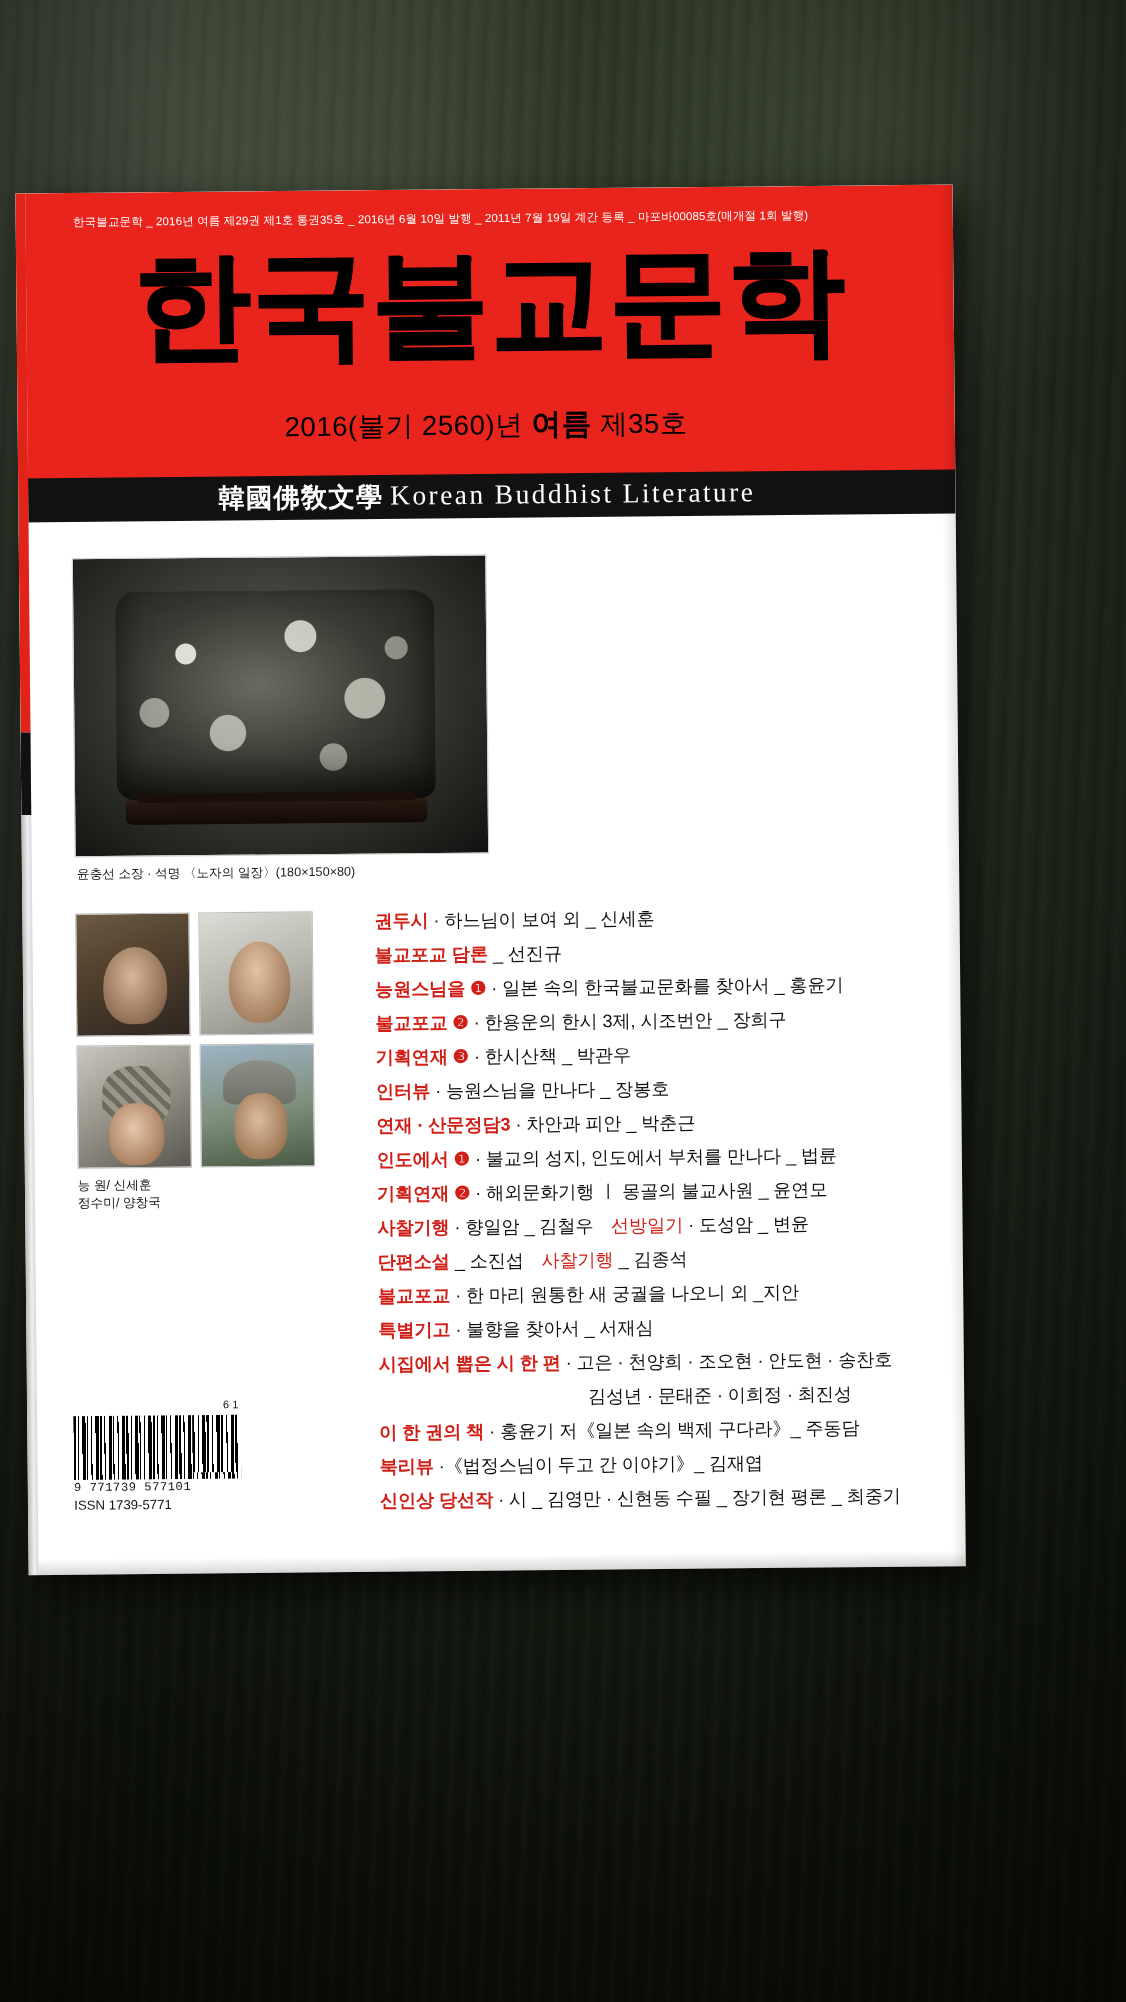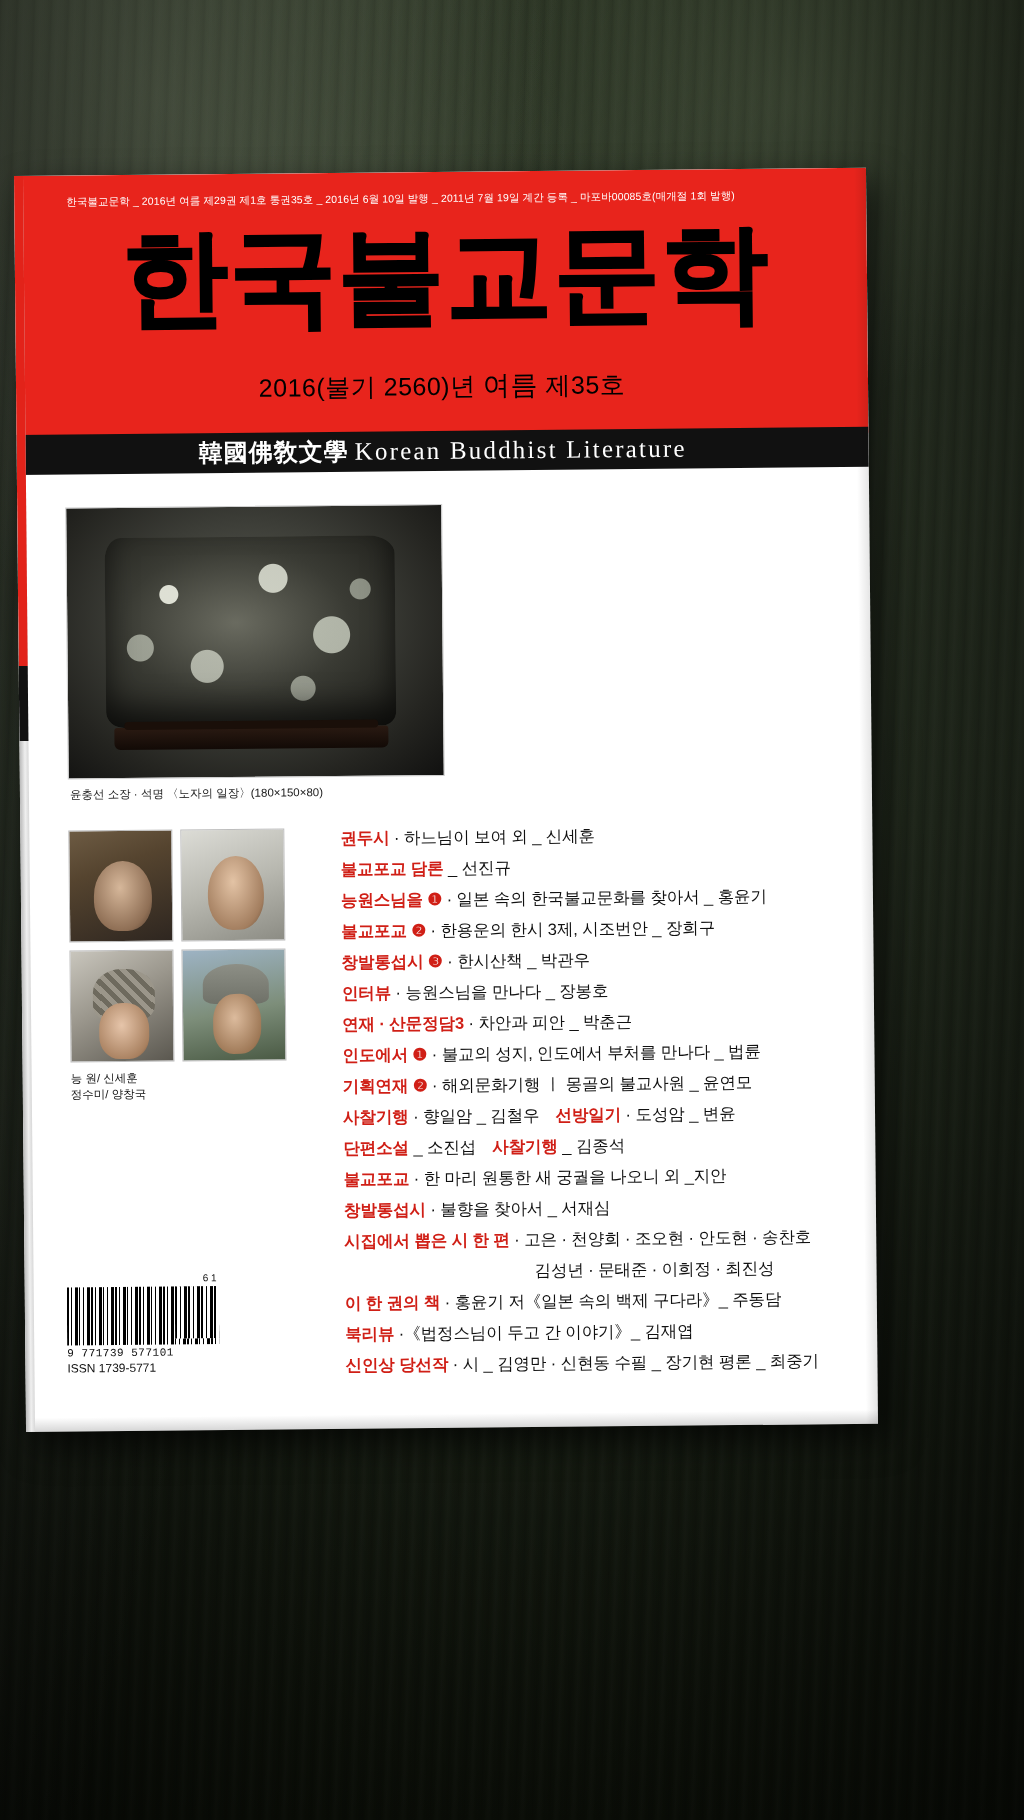--- a/index.html
+++ b/index.html
@@ -131,21 +131,21 @@
     position: absolute;
     left: 0;
     top: 196px;
     width: 852px;
     text-align: center;
     color: #000;
     font-size: 25px;
     letter-spacing: .5px;
   }
   .issue-line .season {
-    font-weight: 400;
+    font-weight: 700;
     font-size: 27px;
   }
 
   
   .englishbar {
     position: absolute;
     left: 0;
     top: 259px;
     width: 852px;
     height: 40px;
@@ -280,21 +280,21 @@
     color: #d01f16;
     font-weight: 700;
   }
   .contents .sub {
     display: block;
     padding-left: 190px;
     white-space: nowrap;
   }
   .contents .second {
     color: #d01f16;
-    font-weight: 700;
+    font-weight: 400;
     margin-left: 16px;
   }
 
   
   .barcode-box {
     position: absolute;
     left: 42px;
     top: 1098px;
     width: 152px;
   }
@@ -401,29 +401,29 @@
     </div>
     <div class="portrait-caption">능 원/ 신세훈</div>
     <div class="portrait-caption" style="margin-top:0">정수미/ 양창국</div>
   </div>
 
   <div class="contents" id="contents-list">
       <div class="entry"><span class="cat">권두시</span><span> · 하느님이 보여 외 _ 신세훈</span></div>
       <div class="entry"><span class="cat">불교포교 담론</span><span> _ 선진규</span></div>
       <div class="entry"><span class="cat">능원스님을 ❶</span><span> · 일본 속의 한국불교문화를 찾아서 _ 홍윤기</span></div>
       <div class="entry"><span class="cat">불교포교 ❷</span><span> · 한용운의 한시 3제, 시조번안 _ 장희구</span></div>
-      <div class="entry"><span class="cat">창발통섭시 ❸</span><span> · 한시산책 _ 박관우</span></div>
+      <div class="entry"><span class="cat">기획연재 ❸</span><span> · 한시산책 _ 박관우</span></div>
       <div class="entry"><span class="cat">인터뷰</span><span> · 능원스님을 만나다 _ 장봉호</span></div>
       <div class="entry"><span class="cat">연재 · 산문정담3</span><span> · 차안과 피안 _ 박춘근</span></div>
       <div class="entry"><span class="cat">인도에서 ❶</span><span> · 불교의 성지, 인도에서 부처를 만나다 _ 법륜</span></div>
       <div class="entry"><span class="cat">기획연재 ❷</span><span> · 해외문화기행 ㅣ 몽골의 불교사원 _ 윤연모</span></div>
       <div class="entry"><span class="cat">사찰기행</span><span> · 향일암 _ 김철우</span><span class="second">선방일기</span><span> · 도성암 _ 변윤</span></div>
       <div class="entry"><span class="cat">단편소설</span><span> _ 소진섭</span><span class="second">사찰기행</span><span> _ 김종석</span></div>
       <div class="entry"><span class="cat">불교포교</span><span> · 한 마리 원통한 새 궁궐을 나오니 외 _지안</span></div>
-      <div class="entry"><span class="cat">창발통섭시</span><span> · 불향을 찾아서 _ 서재심</span></div>
+      <div class="entry"><span class="cat">특별기고</span><span> · 불향을 찾아서 _ 서재심</span></div>
       <div class="entry"><span class="cat">시집에서 뽑은 시 한 편</span><span> · 고은 · 천양희 · 조오현 · 안도현 · 송찬호</span><span class="sub">김성년 · 문태준 · 이희정 · 최진성</span></div>
       <div class="entry"><span class="cat">이 한 권의 책</span><span> · 홍윤기 저《일본 속의 백제 구다라》_ 주동담</span></div>
       <div class="entry"><span class="cat">북리뷰</span><span> ·《법정스님이 두고 간 이야기》_ 김재엽</span></div>
       <div class="entry"><span class="cat">신인상 당선작</span><span> · 시 _ 김영만 · 신현동  수필 _ 장기현  평론 _ 최중기</span></div>
     </div>
 
   <div class="barcode-box">
     <div class="barcode-top">6 1</div>
     <div class="bars"></div>
     <div class="bars2"></div>

